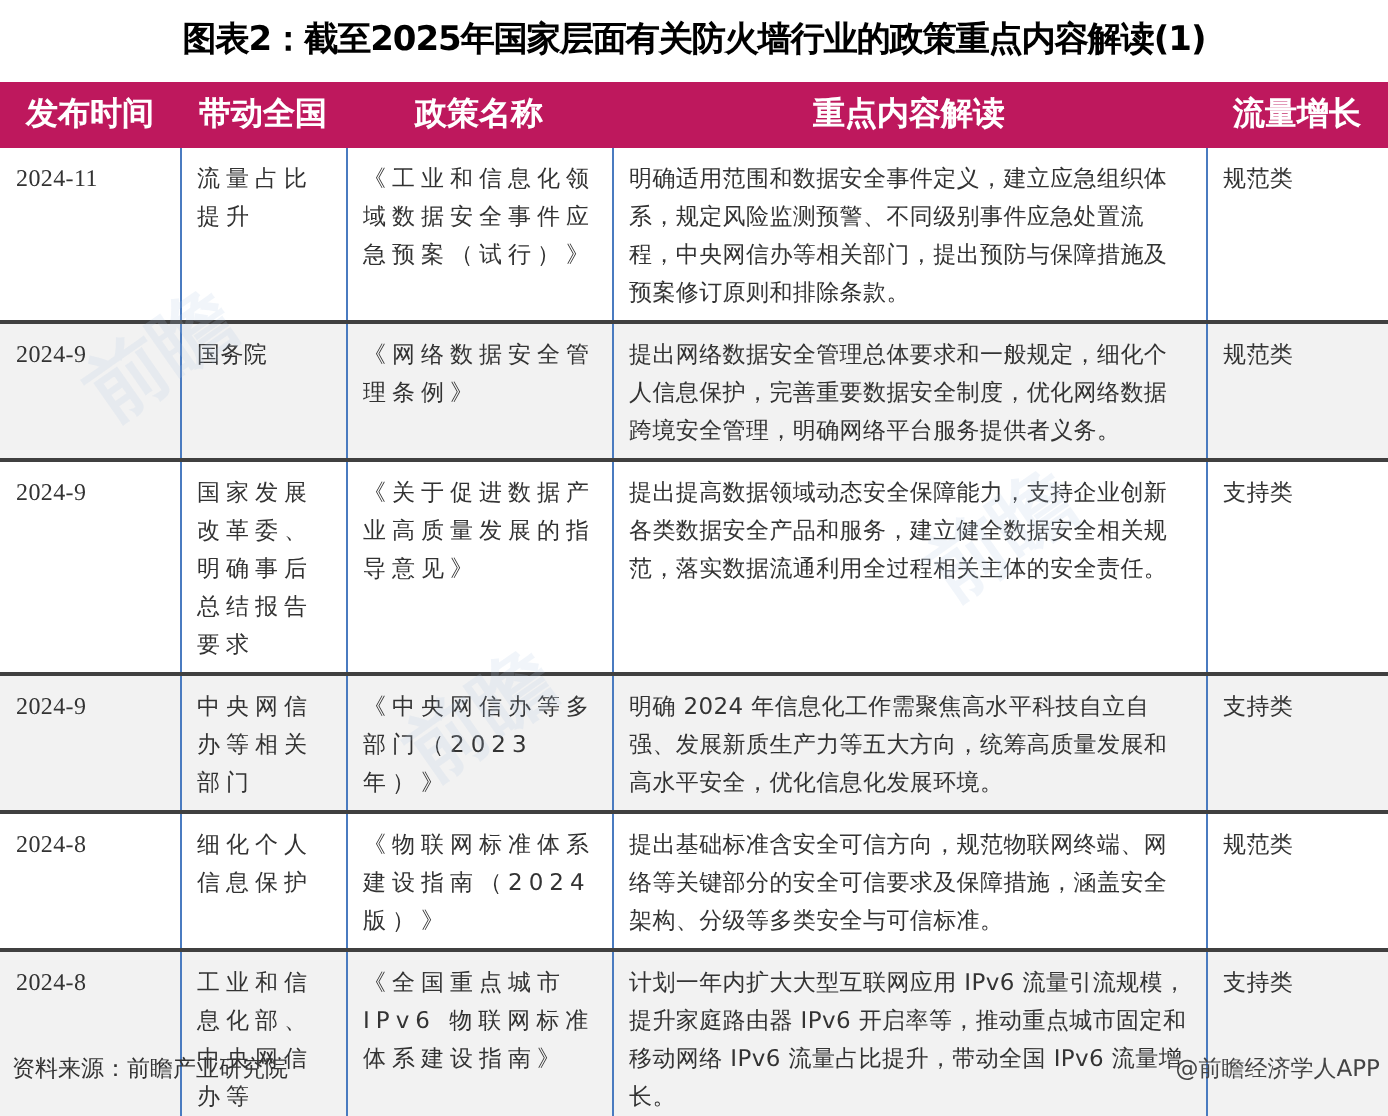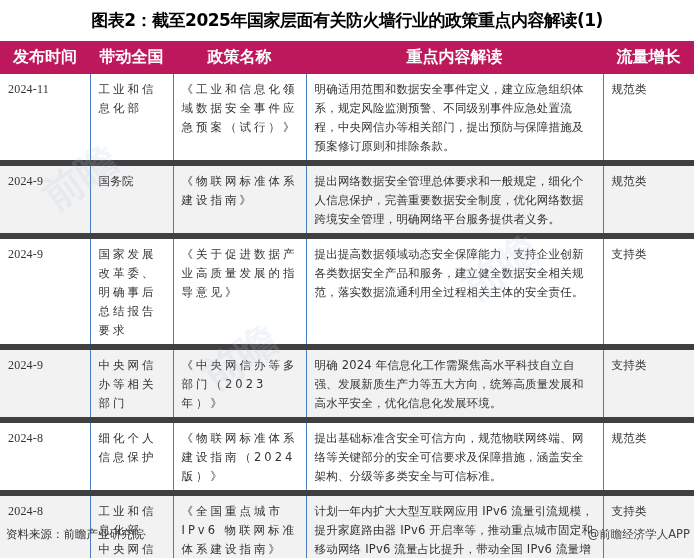--- a/index.html
+++ b/index.html
@@ -6,21 +6,21 @@
   body { width: 694px; height: 558px; position: relative; overflow: hidden;
          font-family: "DejaVu Sans", "Liberation Sans", sans-serif; color: #333; }
   .title { position: absolute; top: 0; left: 0; width: 694px; height: 41px;
            text-align: center; line-height: 40px; font-size: 17px; font-weight: bold;
            color: #000000; letter-spacing: -0.5px; }
   table { position: absolute; top: 41px; left: 0; width: 694px; border-collapse: collapse;
           table-layout: fixed; }
   th { background: #be185d; color: #fff; font-size: 16px; font-weight: bold;
        height: 33px; padding: 0; text-align: center; }
   td { font-size: 11.5px; line-height: 19px; vertical-align: top; padding: 6px 8px 4px 8px;
-       border-left: 1px solid #4a7bc0; border-bottom: 6px solid #404040; color: #333;
+       border-left: 1px solid #4a7bc0; border-bottom: 2px solid #404040; color: #333;
        letter-spacing: 0.2px; }
   td:first-child { border-left: none; font-family: "Liberation Serif", serif; font-size: 12px; padding-left: 8px; }
   tr.alt td { background: #f2f2f2; }
   td.spaced { letter-spacing: 3px; }
   .footer-left { position: absolute; left: 6px; top: 527px; font-size: 11.5px; color: #333; }
   .footer-right { position: absolute; right: 4px; top: 527px; font-size: 11.5px; color: #444; }
   .watermark { position: absolute; font-size: 40px; font-weight: bold; color: rgba(180,200,230,0.18);
                transform: rotate(-35deg); pointer-events: none; }
 </style>
 </head>
@@ -41,29 +41,29 @@
       <th>发布时间</th>
       <th>带动全国</th>
       <th>政策名称</th>
       <th>重点内容解读</th>
       <th>流量增长</th>
     </tr>
   </thead>
   <tbody>
     <tr style="height:81px">
       <td>2024-11</td>
-      <td class="spaced">工业和信息化部</td>
+      <td class="spaced">流量占比提升</td>
       <td class="spaced">《工业和信息化领域数据安全事件应急预案（试行）》</td>
       <td>明确适用范围和数据安全事件定义，建立应急组织体系，规定风险监测预警、不同级别事件应急处置流程，中央网信办等相关部门，提出预防与保障措施及预案修订原则和排除条款。</td>
       <td>规范类</td>
     </tr>
     <tr class="alt" style="height:67px">
       <td>2024-9</td>
       <td>国务院</td>
-      <td class="spaced">《物联网标准体系建设指南》</td>
+      <td class="spaced">《网络数据安全管理条例》</td>
       <td>提出网络数据安全管理总体要求和一般规定，细化个人信息保护，完善重要数据安全制度，优化网络数据跨境安全管理，明确网络平台服务提供者义务。</td>
       <td>规范类</td>
     </tr>
     <tr style="height:83px">
       <td>2024-9</td>
       <td class="spaced">国家发展改革委、明确事后总结报告要求</td>
       <td class="spaced">《关于促进数据产业高质量发展的指导意见》</td>
       <td>提出提高数据领域动态安全保障能力，支持企业创新各类数据安全产品和服务，建立健全数据安全相关规范，落实数据流通利用全过程相关主体的安全责任。</td>
       <td>支持类</td>
     </tr>

